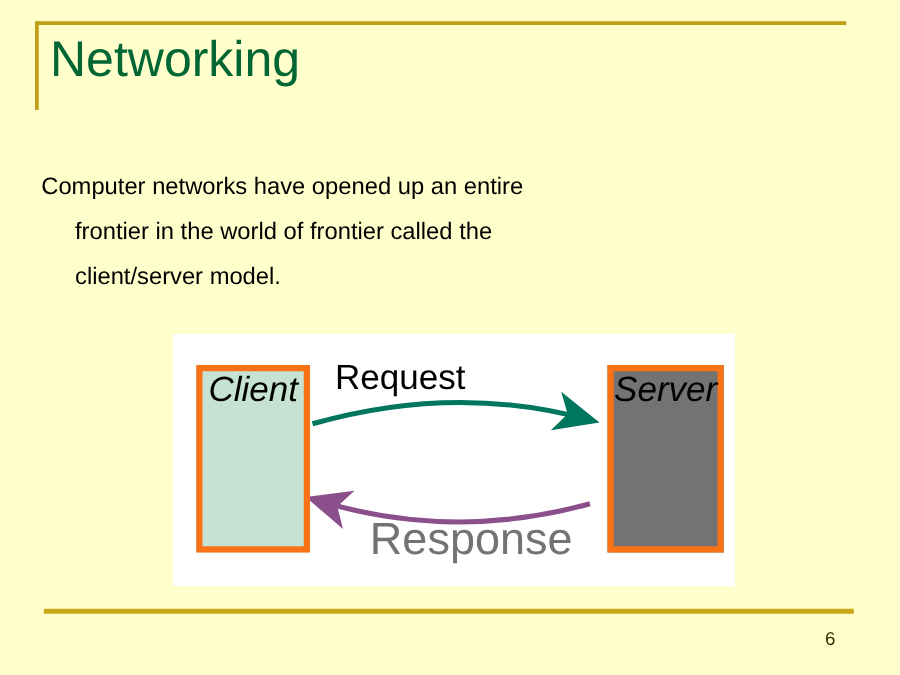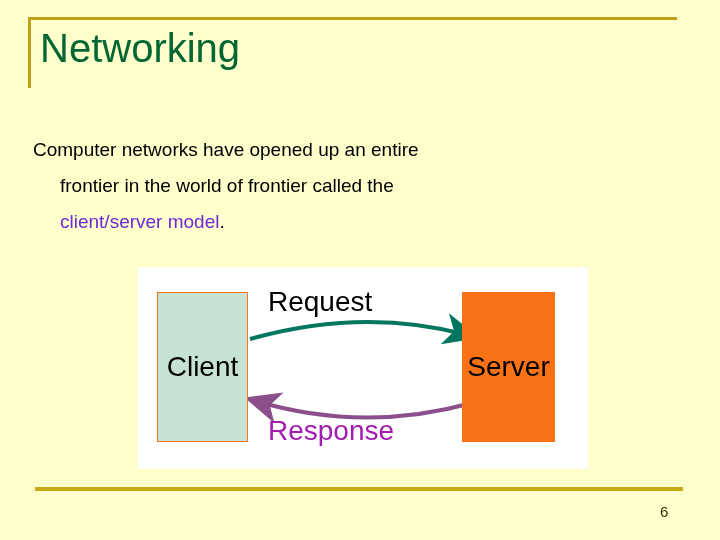--- a/index.html
+++ b/index.html
@@ -70,59 +70,59 @@
     color: #000000;
     text-indent: 0;
   }
   #body-text .wrapline {
     display: block;
   }
   #body-text .ind {
     padding-left: 27px;
   }
   .accent-blue {
-    color: #6d28d9;
+    color: #000000;
   }
 
   
   #diagram-panel {
     position: absolute;
     left: 138px;
     top: 267px;
     width: 450px;
     height: 202px;
     background: #ffffff;
   }
   #diagram-inner {
     position: relative;
     width: 100%;
     height: 100%;
   }
 
   .node-box {
     position: absolute;
     box-sizing: border-box;
-    border: 1px solid #f97316;
+    border: 5px solid #f97316;
     display: flex;
-    align-items: center;
     justify-content: center;
+    font-style: italic;
   }
   #client-box {
     left: 19px;
     top: 25px;
     width: 91px;
     height: 150px;
     background: #c6e2d3;
   }
   #server-box {
-    left: 324px;
+    left: 348px;
     top: 25px;
     width: 93px;
     height: 150px;
-    background: #f97316;
+    background: #737373;
   }
   .node-label {
     font-size: 28px;
     color: #000000;
     white-space: nowrap;
     line-height: 30px;
   }
 
   #request-label {
     position: absolute;
@@ -132,23 +132,23 @@
     text-align: left;
     font-size: 28px;
     color: #000000;
     line-height: 32px;
   }
   #response-label {
     position: absolute;
     left: 130px;
     top: 148px;
     width: 190px;
-    text-align: left;
-    font-size: 28px;
-    color: #a21caf;
+    text-align: right;
+    font-size: 36px;
+    color: #737373;
     line-height: 32px;
   }
 
   #arrows-svg {
     position: absolute;
     left: 0;
     top: 0;
     width: 450px;
     height: 202px;
   }

